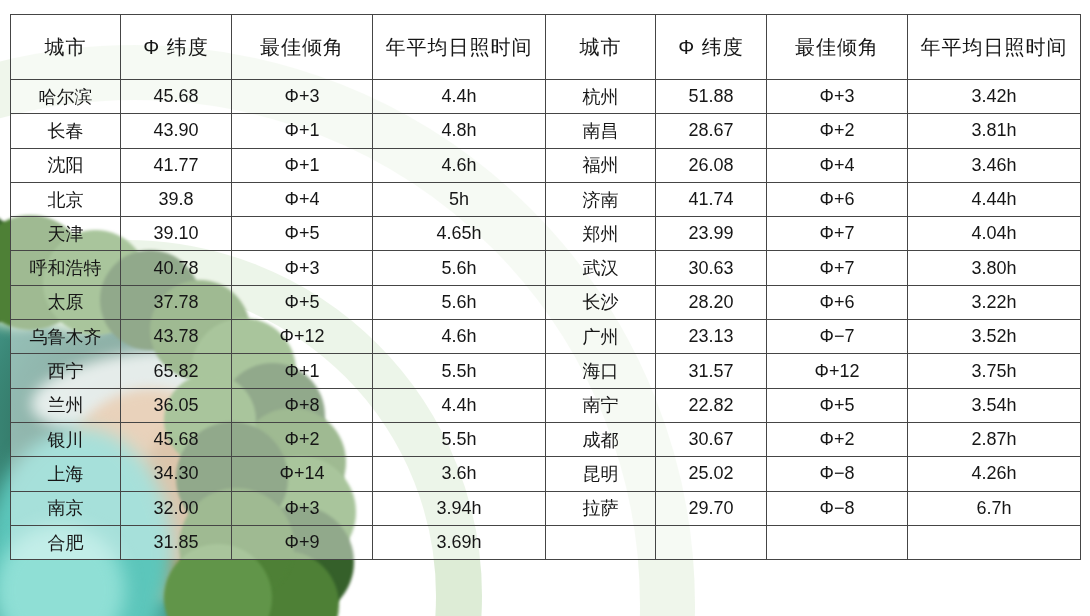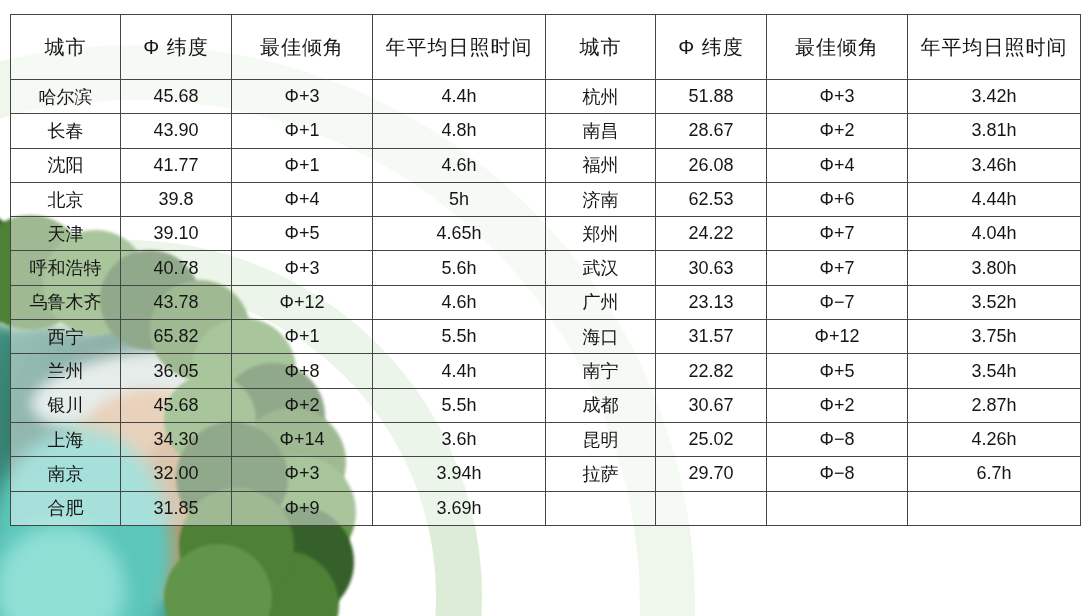--- a/index.html
+++ b/index.html
@@ -128,43 +128,53 @@
           <td>26.08</td>
           <td>Φ+4</td>
           <td>3.46h</td>
         </tr>
         <tr>
           <td>北京</td>
           <td>39.8</td>
           <td>Φ+4</td>
           <td>5h</td>
           <td>济南</td>
-          <td>62.53</td>
+          <td>41.74</td>
           <td>Φ+6</td>
           <td>4.44h</td>
         </tr>
         <tr>
           <td>天津</td>
           <td>39.10</td>
           <td>Φ+5</td>
           <td>4.65h</td>
           <td>郑州</td>
-          <td>24.22</td>
+          <td>23.99</td>
           <td>Φ+7</td>
           <td>4.04h</td>
         </tr>
         <tr>
           <td>呼和浩特</td>
           <td>40.78</td>
           <td>Φ+3</td>
           <td>5.6h</td>
           <td>武汉</td>
           <td>30.63</td>
           <td>Φ+7</td>
           <td>3.80h</td>
+        </tr>
+        <tr>
+          <td>太原</td>
+          <td>37.78</td>
+          <td>Φ+5</td>
+          <td>5.6h</td>
+          <td>长沙</td>
+          <td>28.20</td>
+          <td>Φ+6</td>
+          <td>3.22h</td>
         </tr>
         <tr>
           <td>乌鲁木齐</td>
           <td>43.78</td>
           <td>Φ+12</td>
           <td>4.6h</td>
           <td>广州</td>
           <td>23.13</td>
           <td>Φ−7</td>
           <td>3.52h</td>

